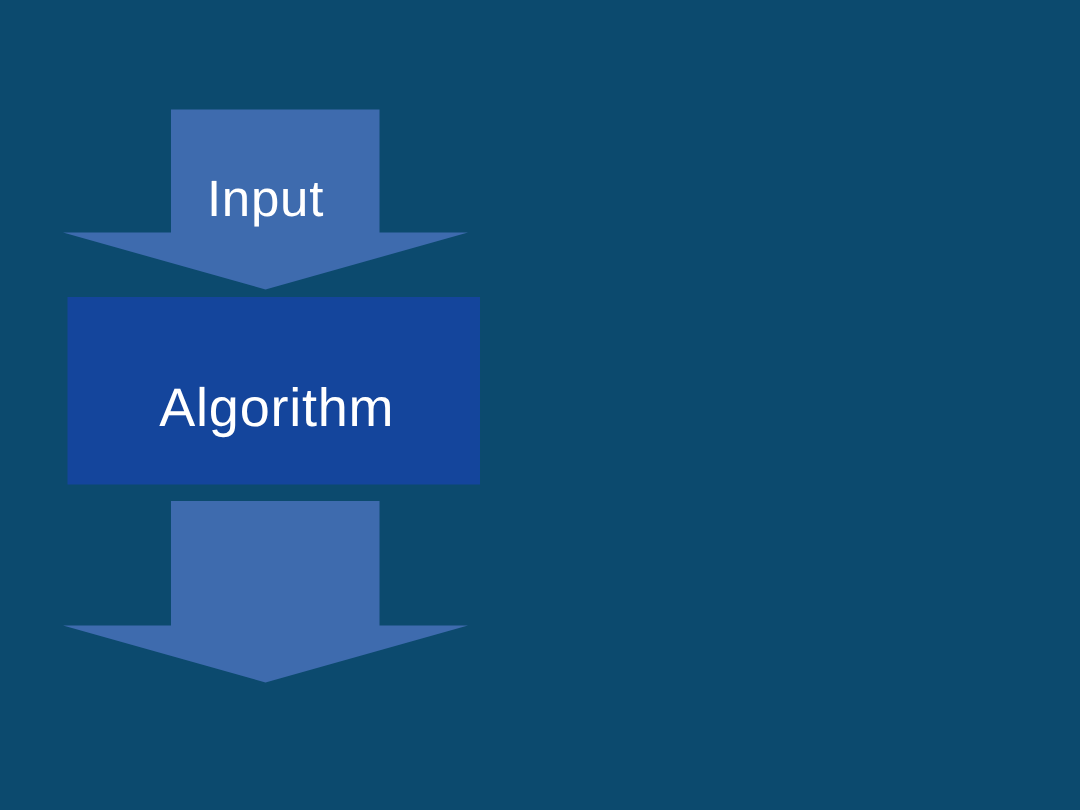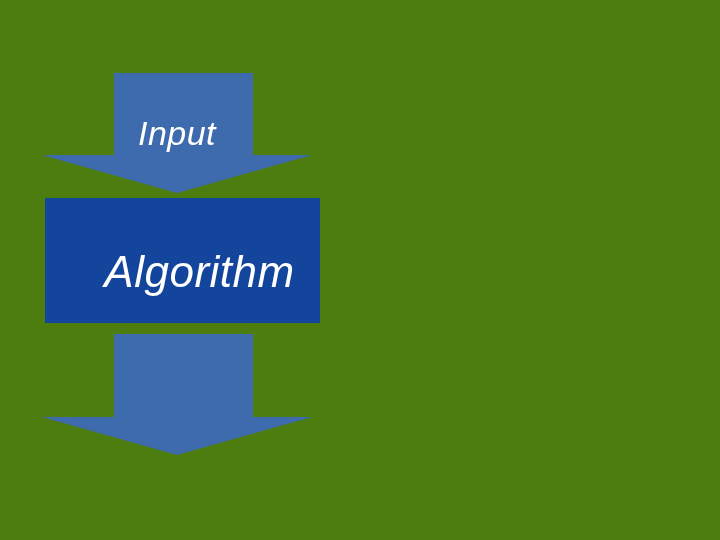--- a/index.html
+++ b/index.html
@@ -4,24 +4,23 @@
 <style>
   html, body {
     margin: 0;
     padding: 0;
     background: #ffffff;
   }
   .slide {
     position: relative;
     width: 720px;
     height: 540px;
-    background: #4d7c0f;
+    background: #0c4a6e;
     overflow: hidden;
     font-family: "Liberation Sans", sans-serif;
-    font-style: italic;
   }
   .diagram-svg {
     position: absolute;
     left: 0;
     top: 0;
     width: 720px;
     height: 540px;
   }
   .shape-label {
     position: absolute;
@@ -36,25 +35,25 @@
     white-space: nowrap;
   }
   .label-input {
     left: 42px;
     top: 73px;
     width: 270px;
     height: 120px;
     font-size: 34px;
   }
   .label-algorithm {
-    left: 62px;
+    left: 47px;
     top: 198px;
     width: 275px;
     height: 147px;
-    font-size: 44px;
+    font-size: 36px;
   }
   .label-output {
     left: 42px;
     top: 334px;
     width: 270px;
     height: 121px;
     font-size: 34px;
   }
 </style>
 </head>

